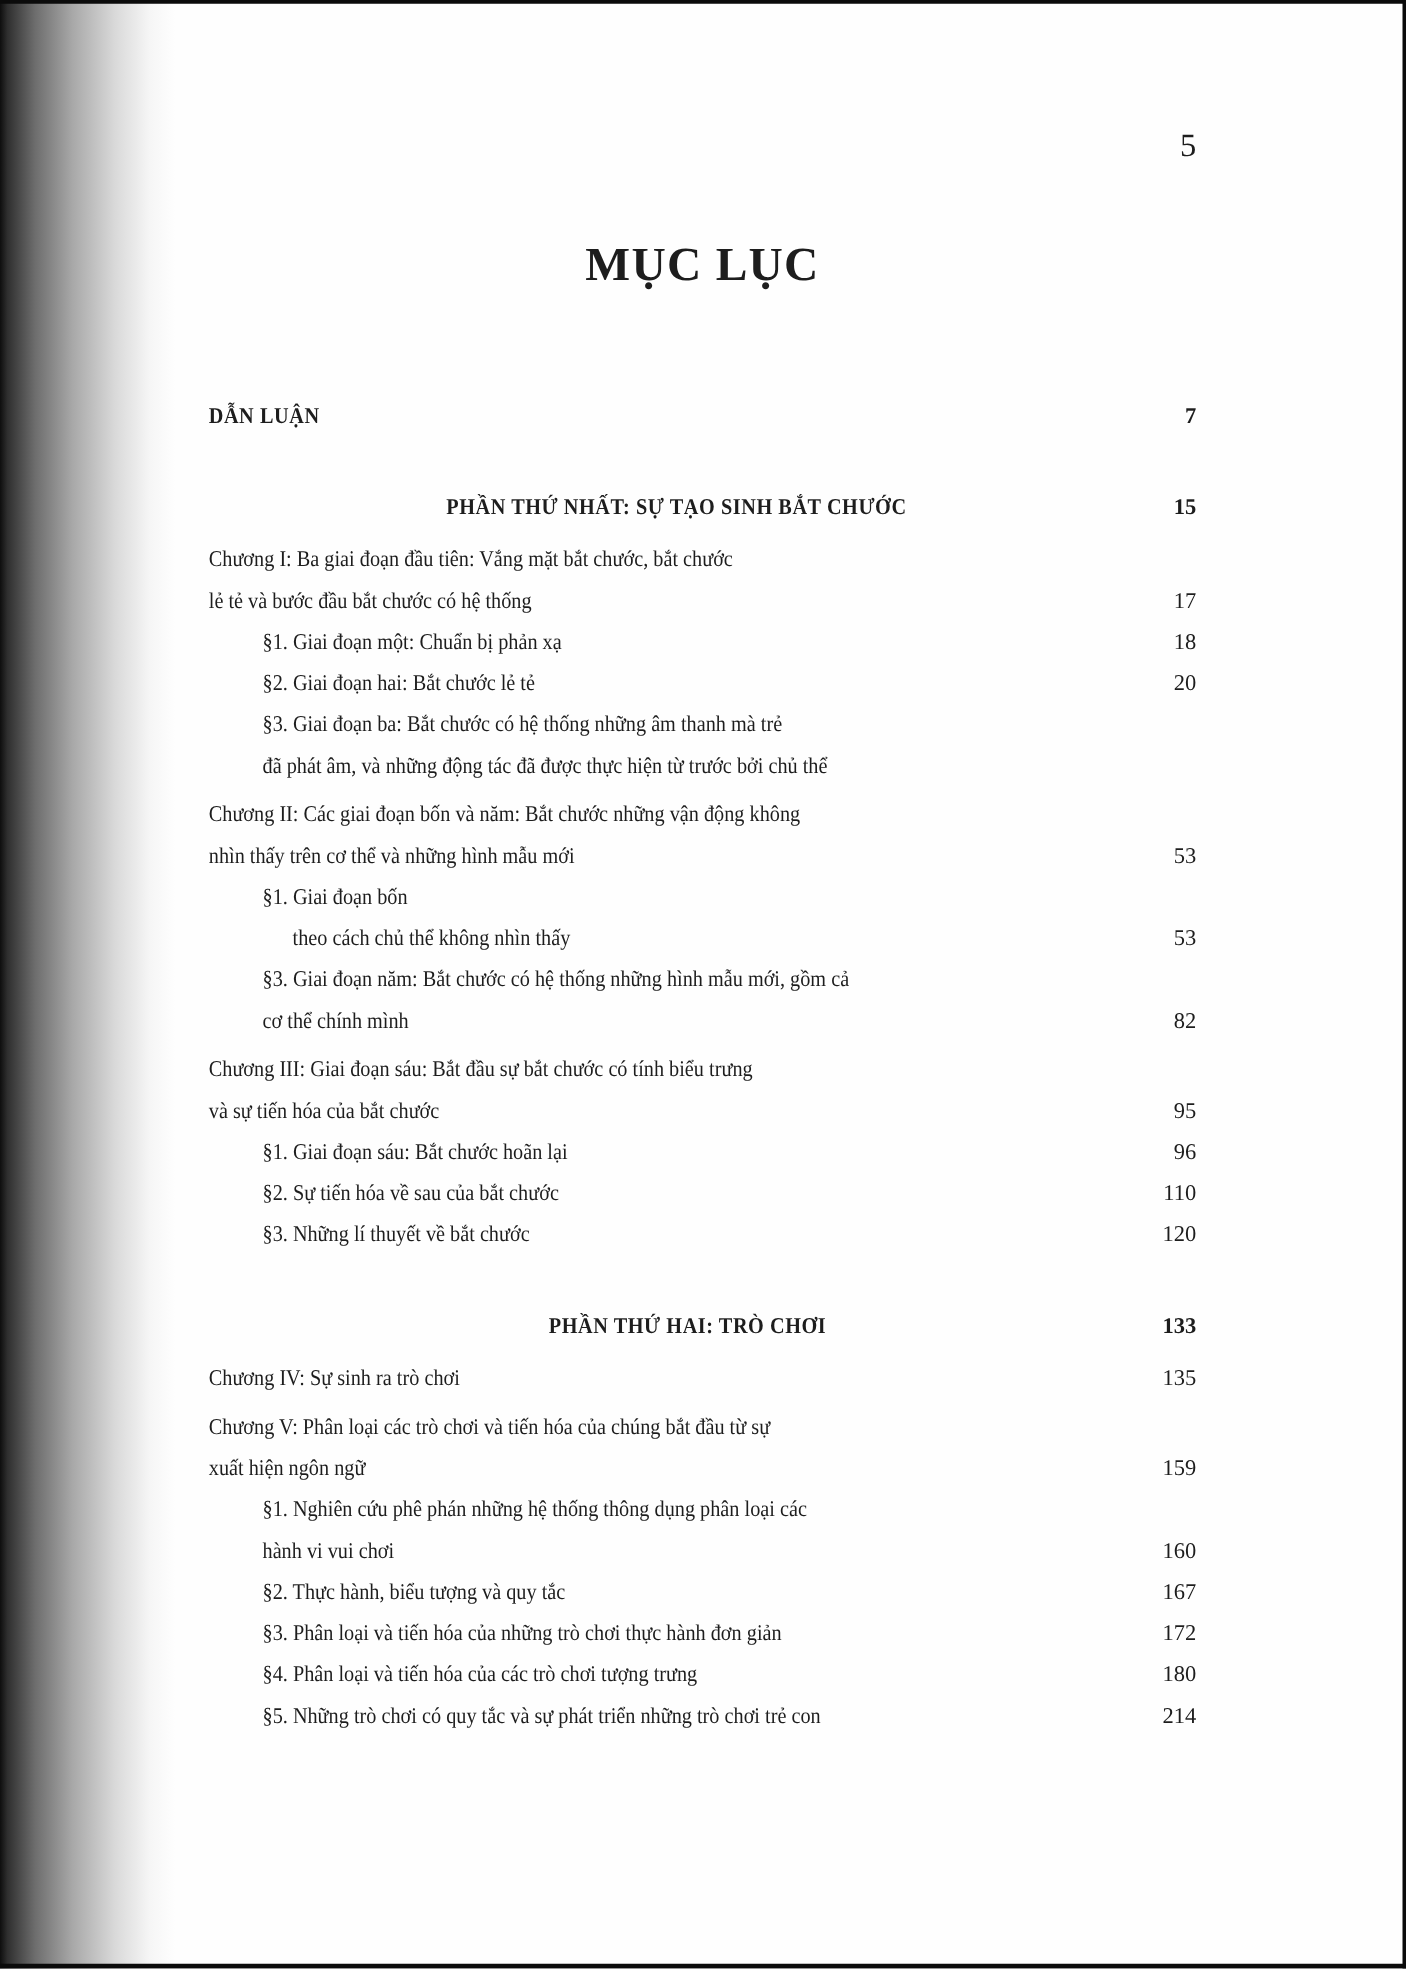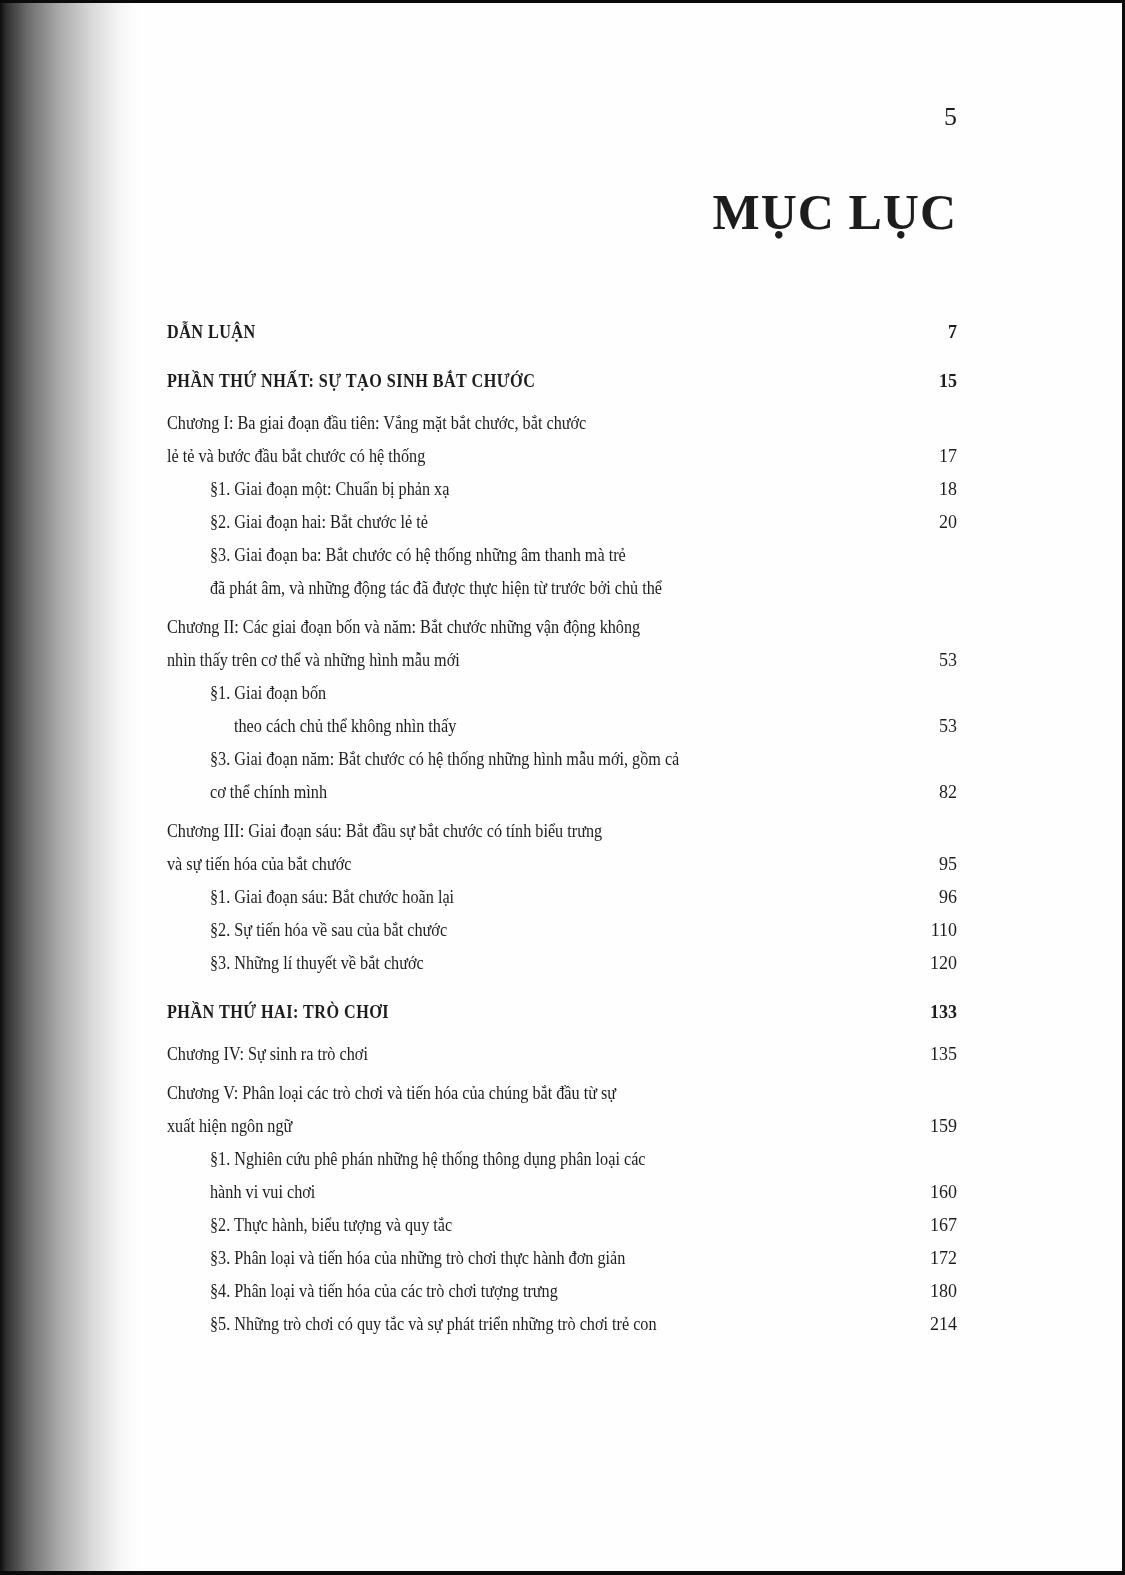--- a/index.html
+++ b/index.html
@@ -19,35 +19,35 @@
       #a8a8a8 58px,#d9d9d9 92px,#f6f6f6 120px,
       rgba(255,255,255,0) 140px);
   }
   .edge-top{position:absolute;top:0;left:0;right:0;height:3px;background:#0b0b0b;}
   .edge-bottom{position:absolute;bottom:0;left:0;right:0;height:4px;background:#0b0b0b;}
   .edge-right{position:absolute;top:0;right:0;bottom:0;width:3px;background:#0b0b0b;}
 
   .content{position:absolute;left:167px;width:790px;top:0;}
   .folio{margin-top:100px;text-align:right;font-size:26px;line-height:33px;}
   .title{
-    margin:57px 0 0;text-align:right;
-    font-size:50px;line-height:44px;font-weight:700;letter-spacing:1px;
+    margin:57px 0 0;text-align:center;
+    font-size:38px;line-height:44px;font-weight:700;letter-spacing:1px;
   }
   .toc{margin-top:82px;}
   .row{position:relative;font-size:18px;line-height:33px;height:33px;}
   .row .t{
     display:inline-block;white-space:nowrap;
     transform:scaleX(0.9);transform-origin:0 50%;
   }
   .row .p{position:absolute;right:0;top:0;}
   .i1 .t{margin-left:43px;}
   .i2 .t{margin-left:67px;}
   .b{font-weight:700;}
   .b .t{letter-spacing:0.5px;}
-  .phan{margin-top:16px;margin-bottom:9px;}
+  .phan{margin-top:40px;margin-bottom:9px;text-align:center;}
   .grp{margin-top:6px;font-family:Liberation Serif, serif;}
 </style>
 </head>
 <body>
 
 <div class="page">
   <div class="gutter"></div>
   <div class="edge-top"></div>
   <div class="edge-right"></div>
   <div class="edge-bottom"></div>

